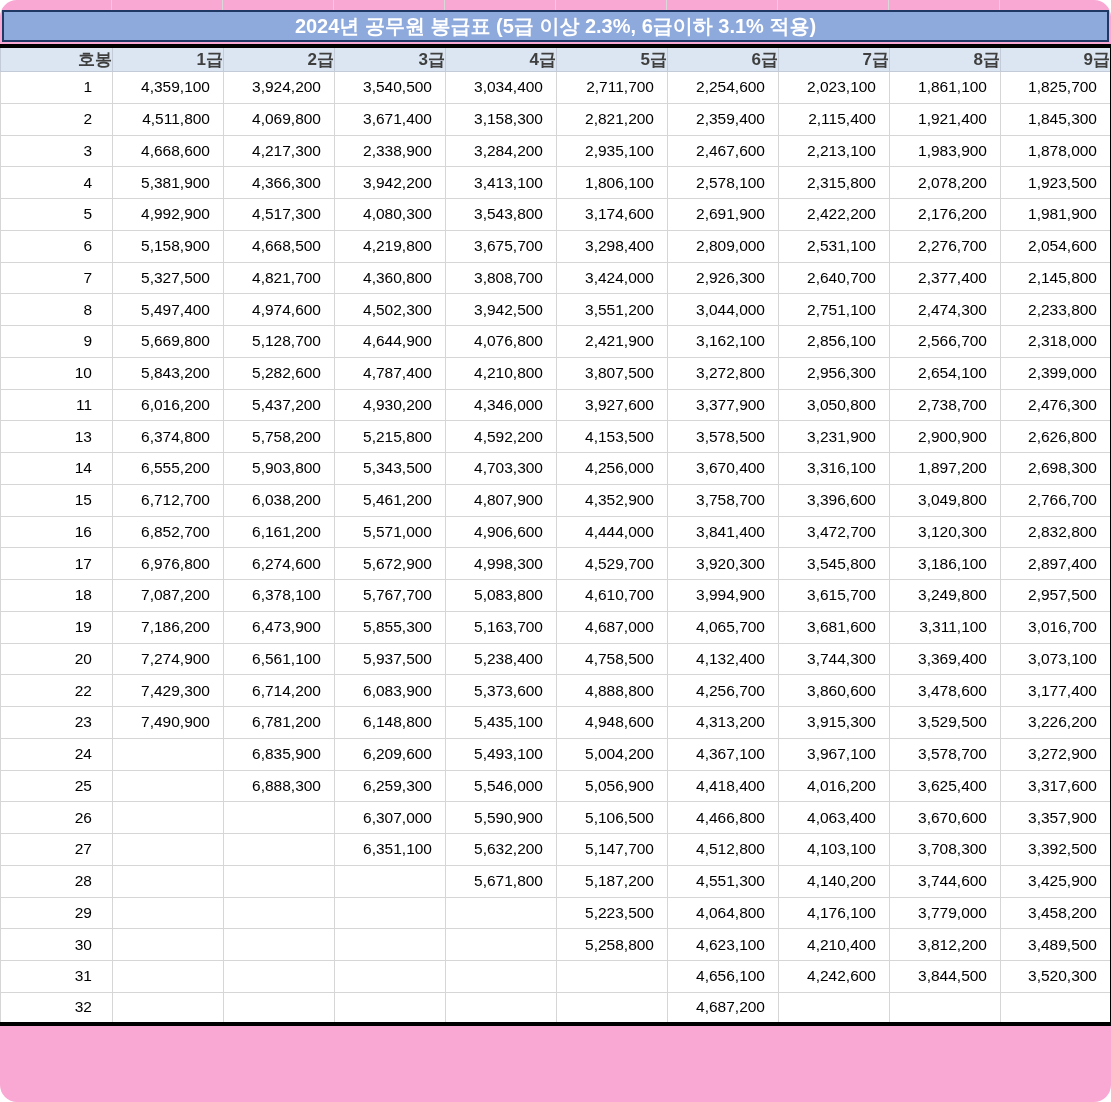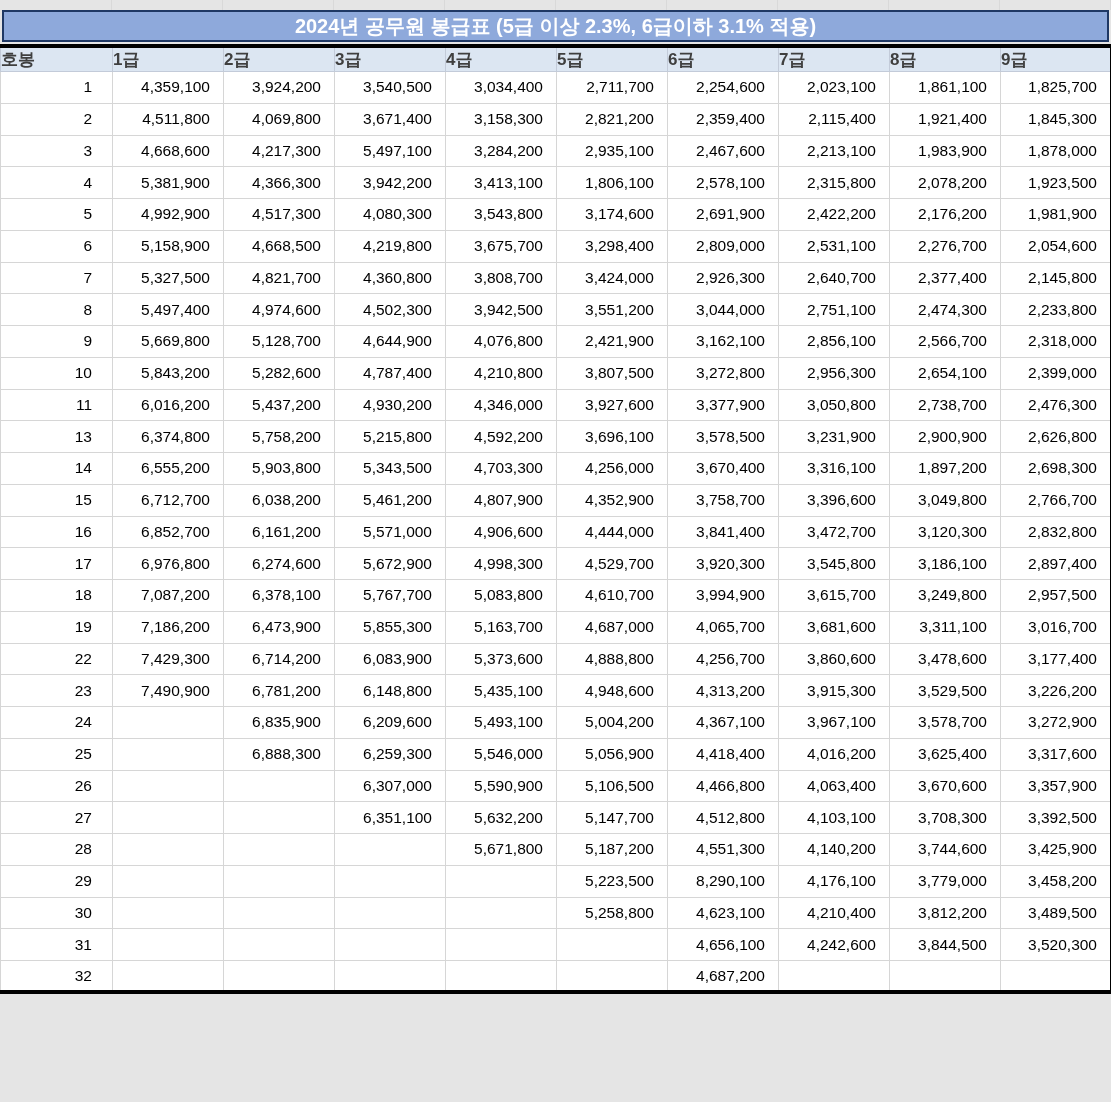--- a/index.html
+++ b/index.html
@@ -4,22 +4,23 @@
 <style>
   * { margin: 0; padding: 0; box-sizing: border-box; }
   html, body { background: #ffffff; }
   body {
     font-family: "Liberation Sans", "DejaVu Sans", sans-serif;
     width: 1111px;
   }
   .sheet {
     width: 1111px;
     height: 1102px;
-    background: #e5e5e5;
+    background: #f9a8d4;
     overflow: hidden;
+    border-radius: 17px;
   }
   
   .top-strip {
     display: flex;
     height: 10px;
     width: 1111px;
   }
   .top-strip .gcell {
     border-right: 1px solid #d9d9d9;
     height: 10px;
@@ -53,21 +54,21 @@
     border-right: 3px solid #000000;
     border-bottom: 4px solid #000000;
   }
   table.grid col.c-step { width: 112px; }
   table.grid col.c-val  { width: 111px; }
   table.grid th {
     background: #DCE6F2;
     color: #3F3F3F;
     font-size: 17px;
     font-weight: bold;
-    text-align: left;
+    text-align: right;
     height: 21px;
     border: 1px solid #c3cbd9;
     border-top: none;
   }
   table.grid td {
     height: 31.75px;
     border: 1px solid #d6d6d6;
     font-size: 15.5px;
     color: #000000;
     text-align: right;
@@ -152,21 +153,21 @@
           <td>2,821,200</td>
           <td>2,359,400</td>
           <td>2,115,400</td>
           <td>1,921,400</td>
           <td>1,845,300</td>
         </tr>
         <tr>
           <td class="row-num">3</td>
           <td>4,668,600</td>
           <td>4,217,300</td>
-          <td>5,497,100</td>
+          <td>2,338,900</td>
           <td>3,284,200</td>
           <td>2,935,100</td>
           <td>2,467,600</td>
           <td>2,213,100</td>
           <td>1,983,900</td>
           <td>1,878,000</td>
         </tr>
         <tr>
           <td class="row-num">4</td>
           <td>5,381,900</td>
@@ -262,21 +263,21 @@
           <td>3,050,800</td>
           <td>2,738,700</td>
           <td>2,476,300</td>
         </tr>
         <tr>
           <td class="row-num">13</td>
           <td>6,374,800</td>
           <td>5,758,200</td>
           <td>5,215,800</td>
           <td>4,592,200</td>
-          <td>3,696,100</td>
+          <td>4,153,500</td>
           <td>3,578,500</td>
           <td>3,231,900</td>
           <td>2,900,900</td>
           <td>2,626,800</td>
         </tr>
         <tr>
           <td class="row-num">14</td>
           <td>6,555,200</td>
           <td>5,903,800</td>
           <td>5,343,500</td>
@@ -341,20 +342,32 @@
           <td>6,473,900</td>
           <td>5,855,300</td>
           <td>5,163,700</td>
           <td>4,687,000</td>
           <td>4,065,700</td>
           <td>3,681,600</td>
           <td>3,311,100</td>
           <td>3,016,700</td>
         </tr>
         <tr>
+          <td class="row-num">20</td>
+          <td>7,274,900</td>
+          <td>6,561,100</td>
+          <td>5,937,500</td>
+          <td>5,238,400</td>
+          <td>4,758,500</td>
+          <td>4,132,400</td>
+          <td>3,744,300</td>
+          <td>3,369,400</td>
+          <td>3,073,100</td>
+        </tr>
+        <tr>
           <td class="row-num">22</td>
           <td>7,429,300</td>
           <td>6,714,200</td>
           <td>6,083,900</td>
           <td>5,373,600</td>
           <td>4,888,800</td>
           <td>4,256,700</td>
           <td>3,860,600</td>
           <td>3,478,600</td>
           <td>3,177,400</td>
@@ -431,21 +444,21 @@
           <td>3,744,600</td>
           <td>3,425,900</td>
         </tr>
         <tr>
           <td class="row-num">29</td>
           <td></td>
           <td></td>
           <td></td>
           <td></td>
           <td>5,223,500</td>
-          <td>8,290,100</td>
+          <td>4,064,800</td>
           <td>4,176,100</td>
           <td>3,779,000</td>
           <td>3,458,200</td>
         </tr>
         <tr>
           <td class="row-num">30</td>
           <td></td>
           <td></td>
           <td></td>
           <td></td>

